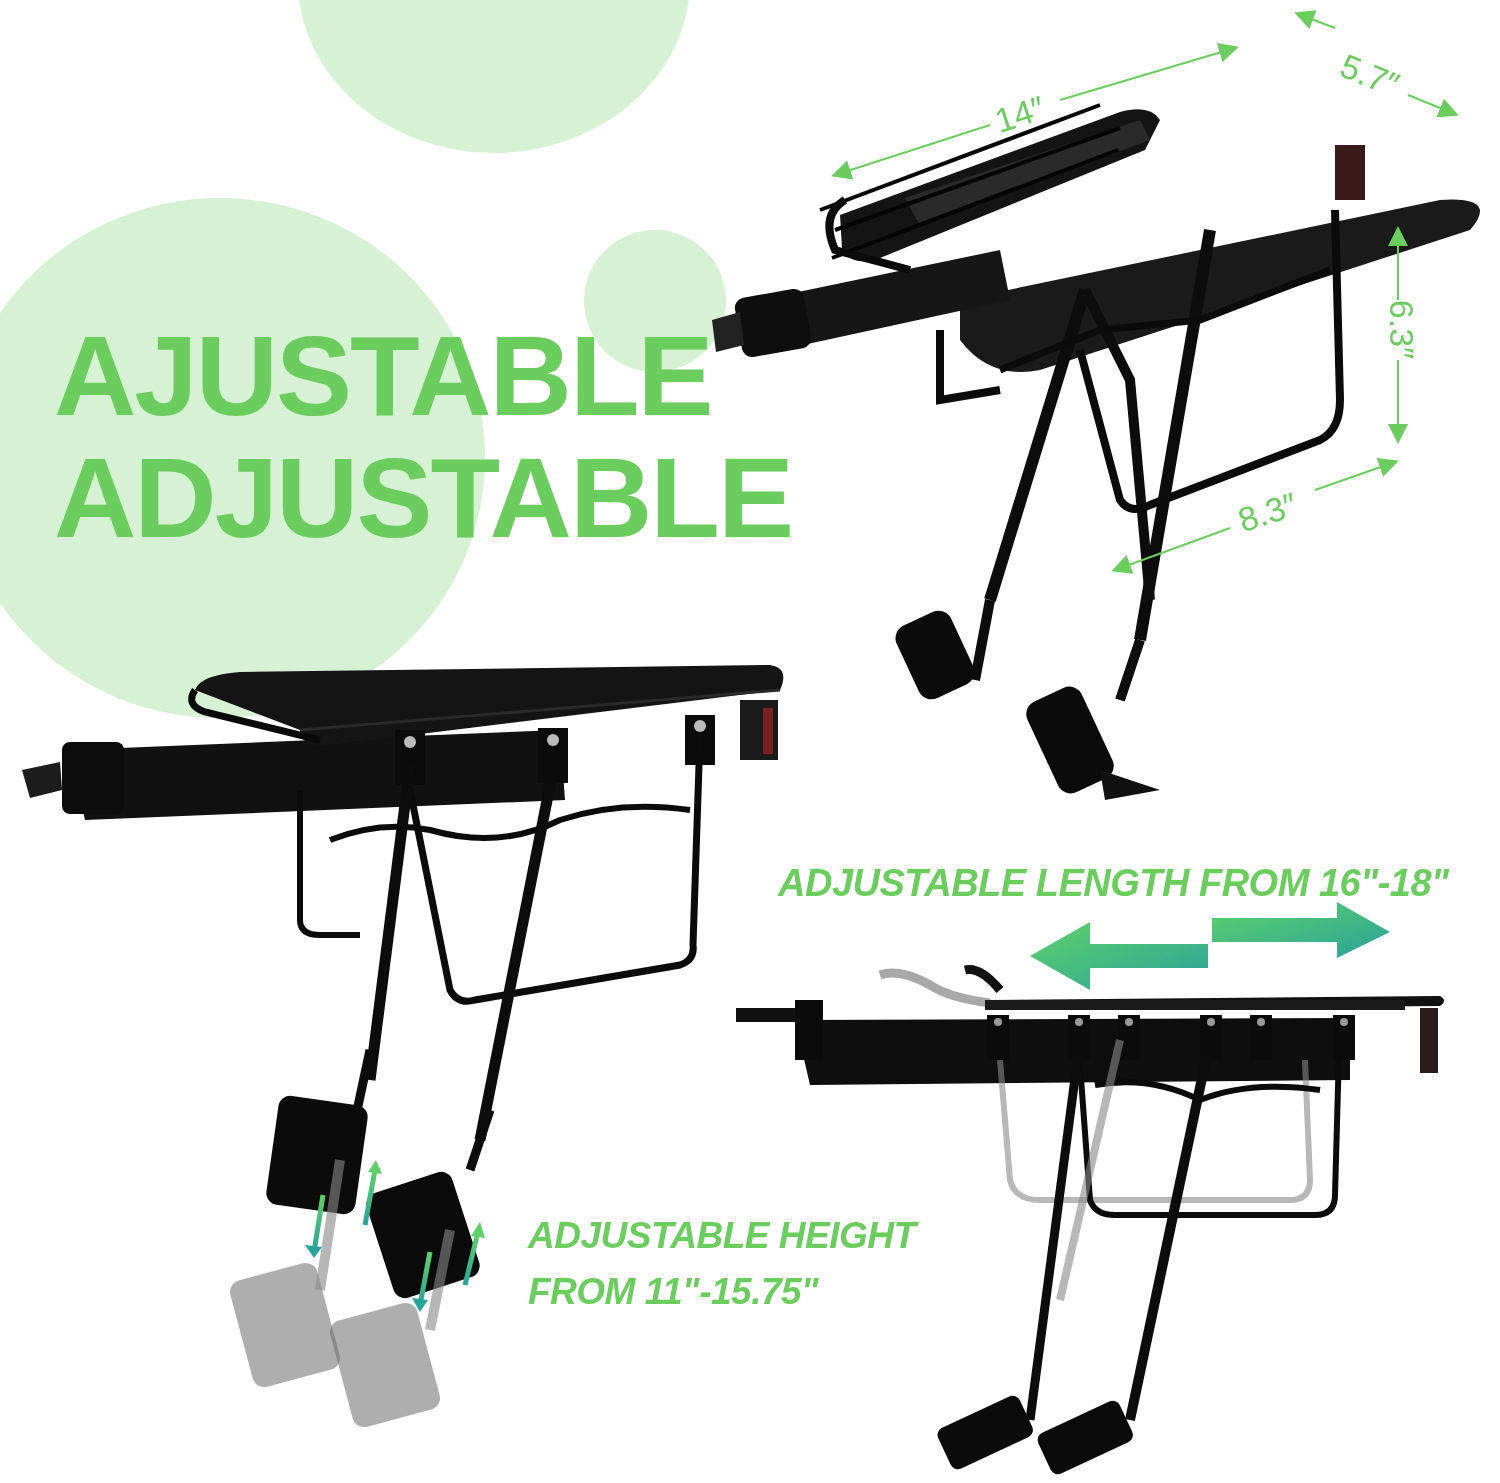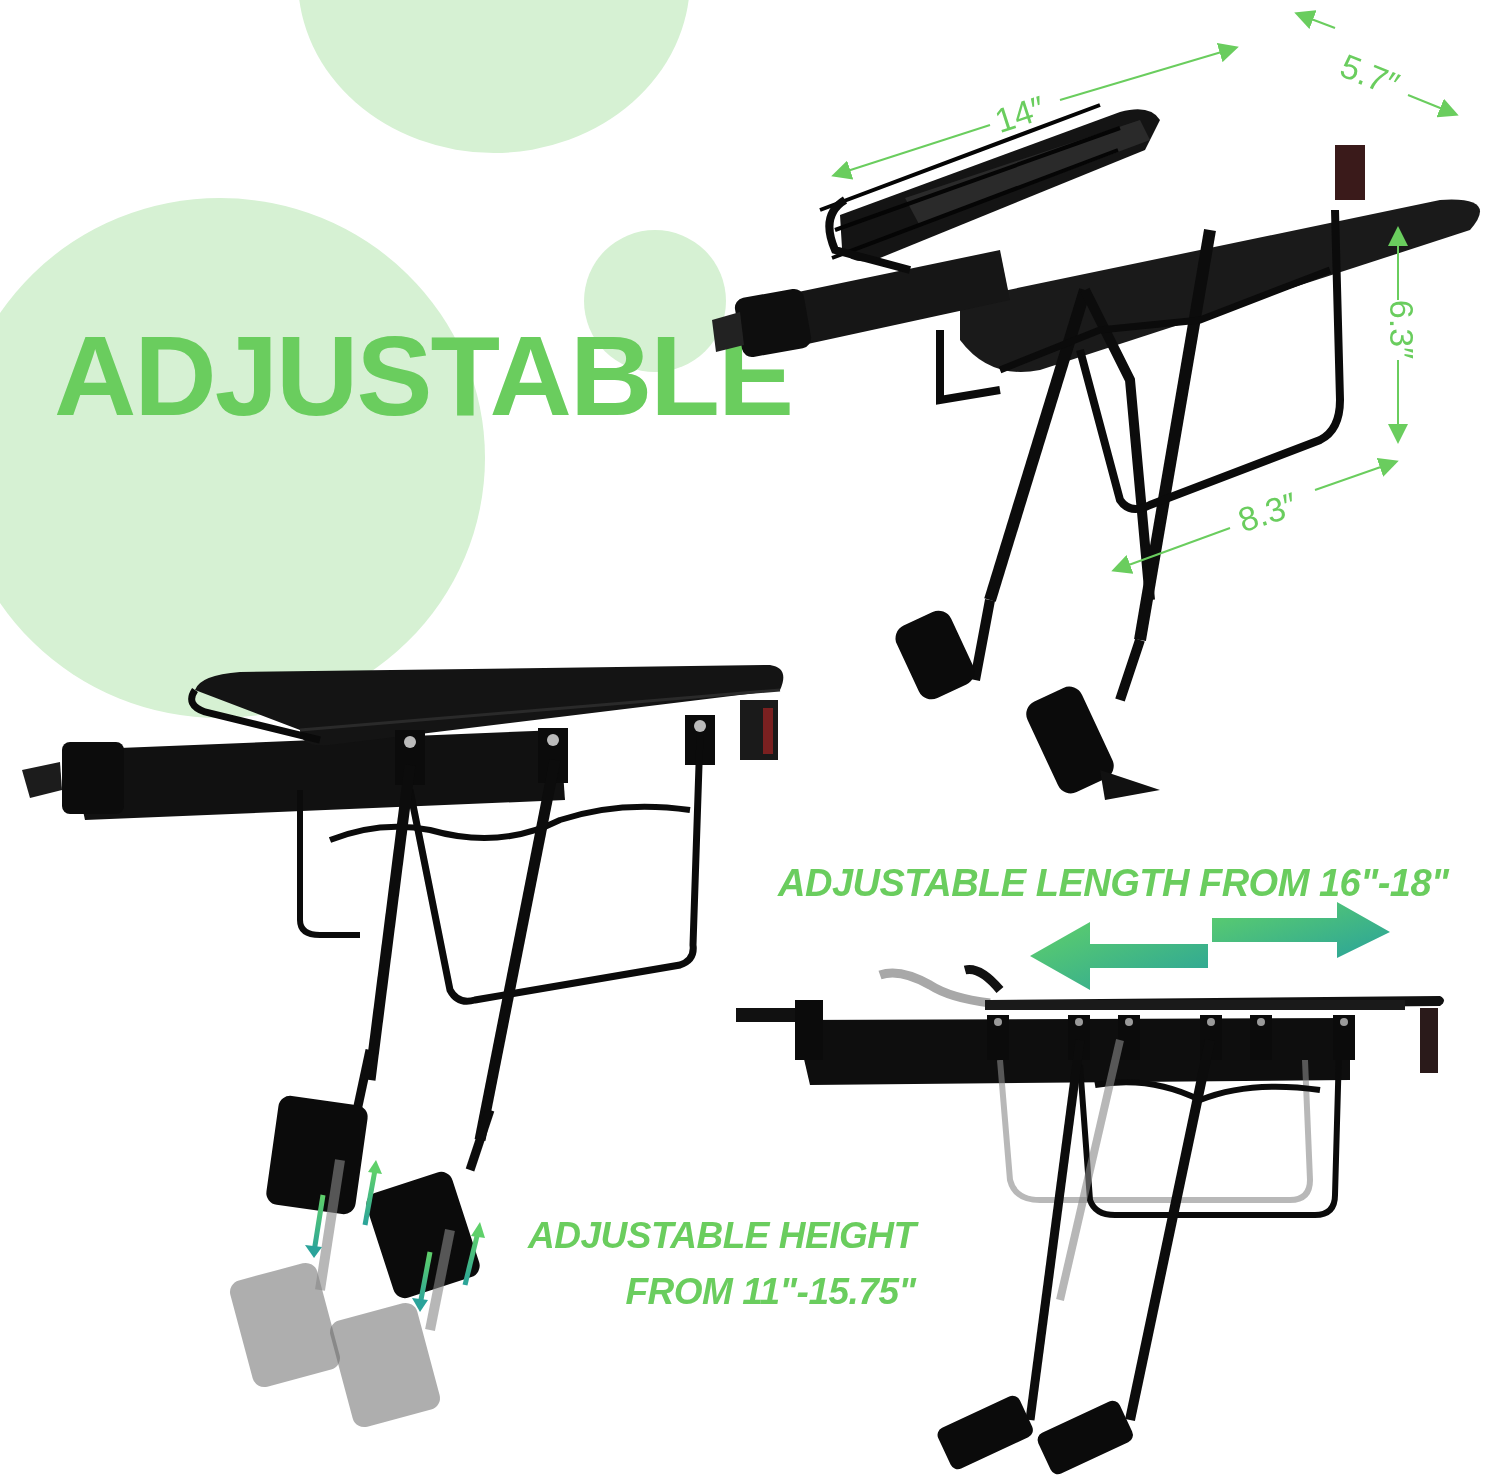--- a/index.html
+++ b/index.html
@@ -14,38 +14,39 @@
     color: #6acd5e; font-size: 114px; line-height: 122px; letter-spacing: -2px;
     margin: 0;
   }
   .headline span { display: block; }
   .feature {
     position: absolute; font-family: "Liberation Sans", sans-serif;
     font-weight: 700; font-style: italic; color: #6acd5e; letter-spacing: -0.5px;
     margin: 0; white-space: nowrap;
   }
   .feature-length { left: 778px; top: 862px; font-size: 38px; }
-  .feature-height { left: 528px; top: 1208px; font-size: 37px; line-height: 56px; text-align: right; }
+  .feature-height { left: 528px; top: 1208px; font-size: 37px; line-height: 56px; }
   .feature-height span { display: block; }
   .dim-label {
     position: absolute; font-family: "Liberation Sans", sans-serif;
     color: #6acd5e; font-size: 34px; white-space: nowrap; transform-origin: center center;
   }
   svg.layer { position: absolute; left: 0; top: 0; }
 </style>
 </head>
 <body>
 
 <div id="canvas">
 
   <div class="circle" style="left:298px; top:-193px; width:392px; height:346px;"></div>
   <div class="circle" style="left:-45px; top:198px; width:530px; height:520px;"></div>
   <div class="circle" style="left:584px; top:230px; width:142px; height:142px;"></div>
 
   <h1 class="headline">
+    <span>AJUSTABLE</span>
     <span>ADJUSTABLE</span>
   </h1>
 
   <svg class="layer" width="1500" height="1483" viewBox="0 0 1500 1483">
     <defs>
       <linearGradient id="arrowGrad" x1="0" y1="0" x2="1" y2="1">
         <stop offset="0" stop-color="#5fd06a"></stop>
         <stop offset="1" stop-color="#2aa39a"></stop>
       </linearGradient>
       <linearGradient id="arrowGradV" x1="0" y1="0" x2="0" y2="1">

